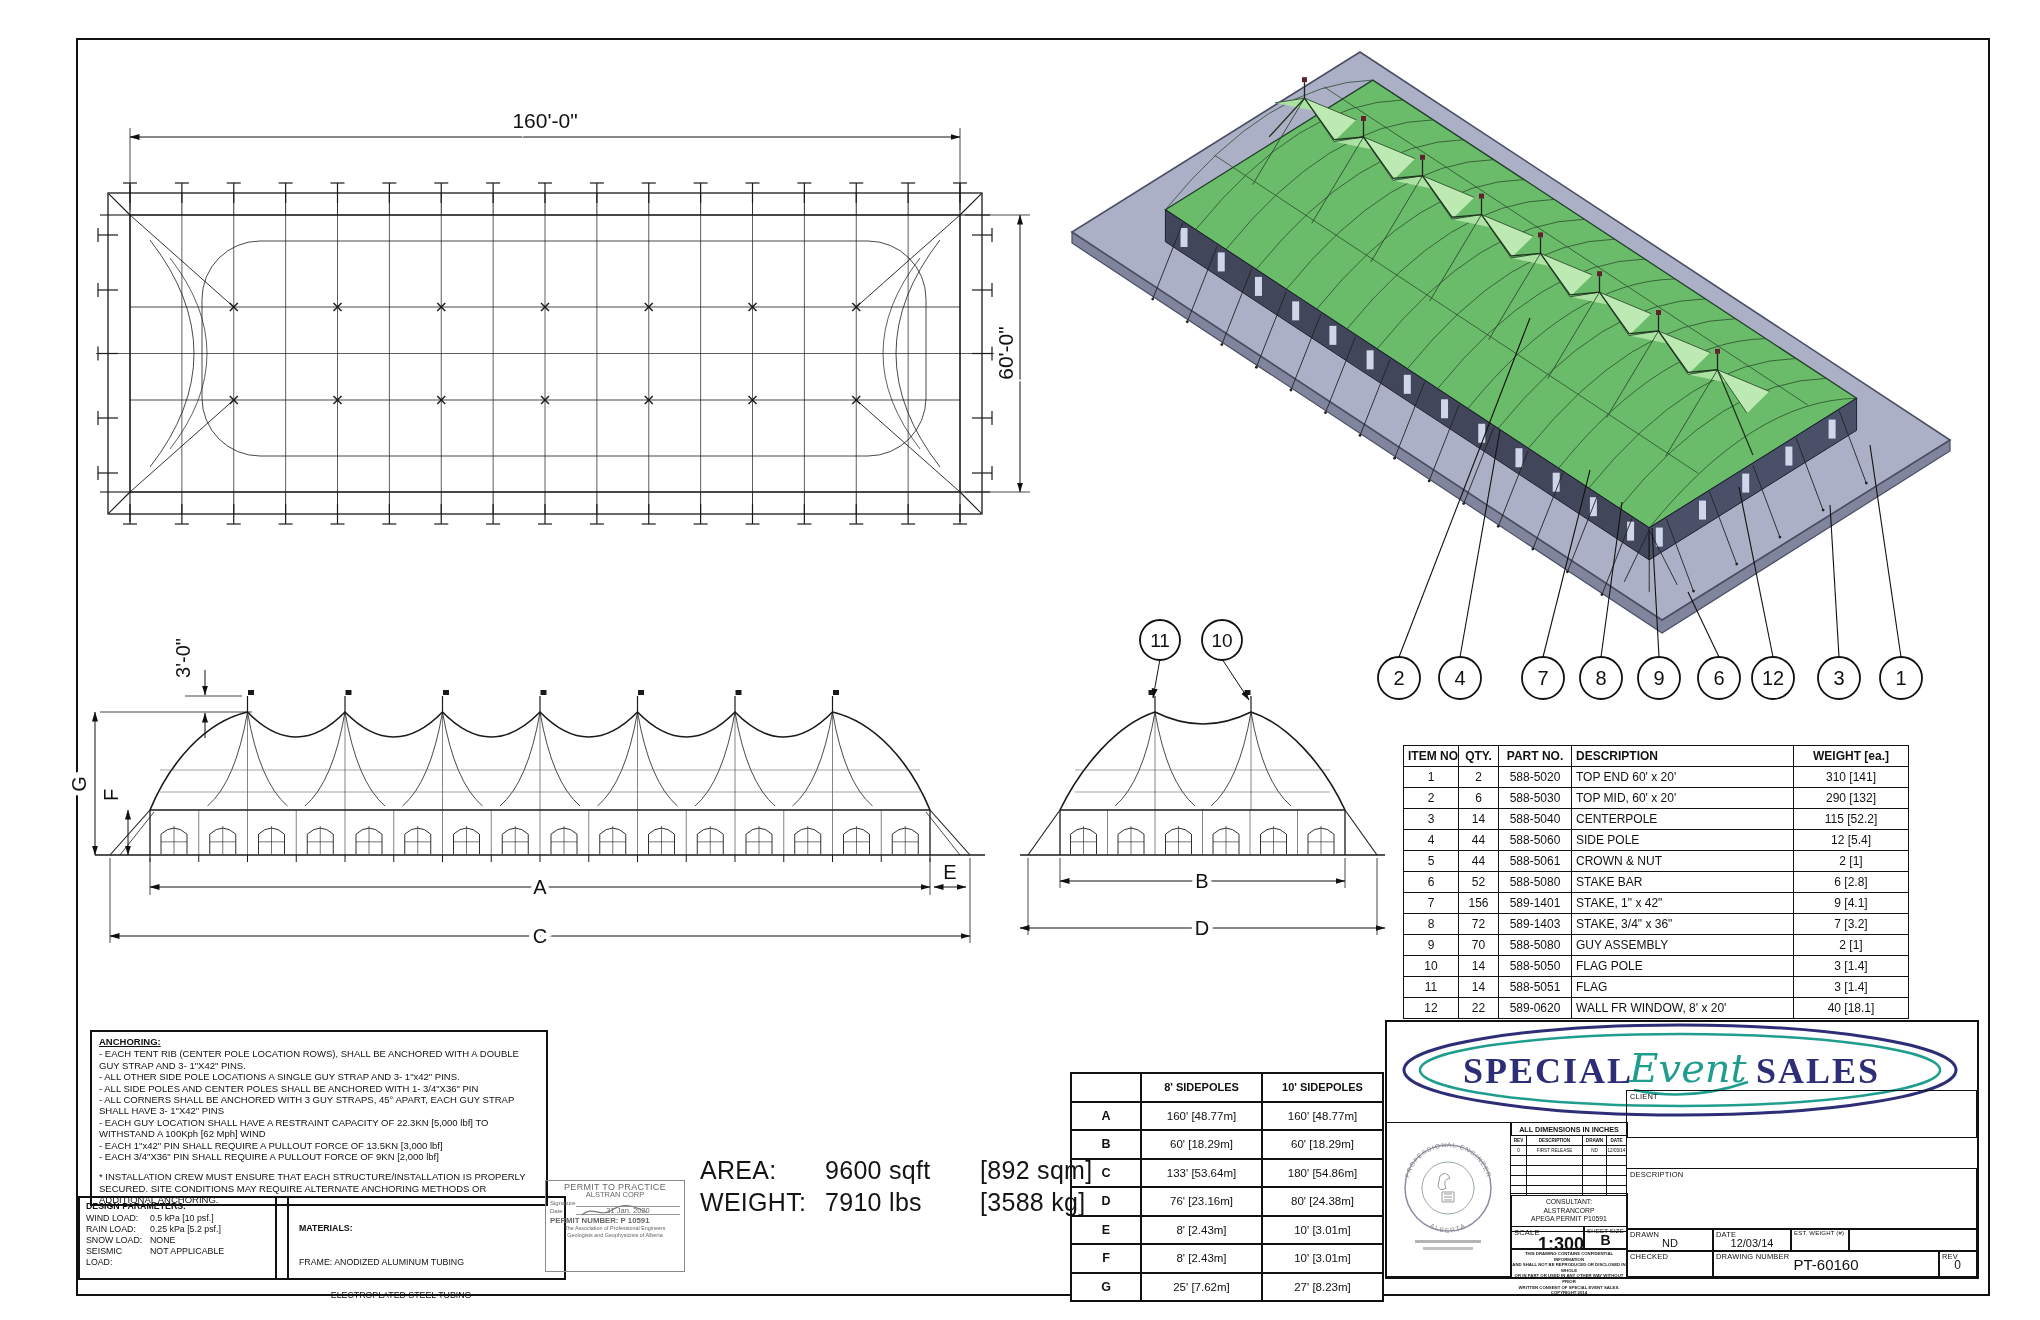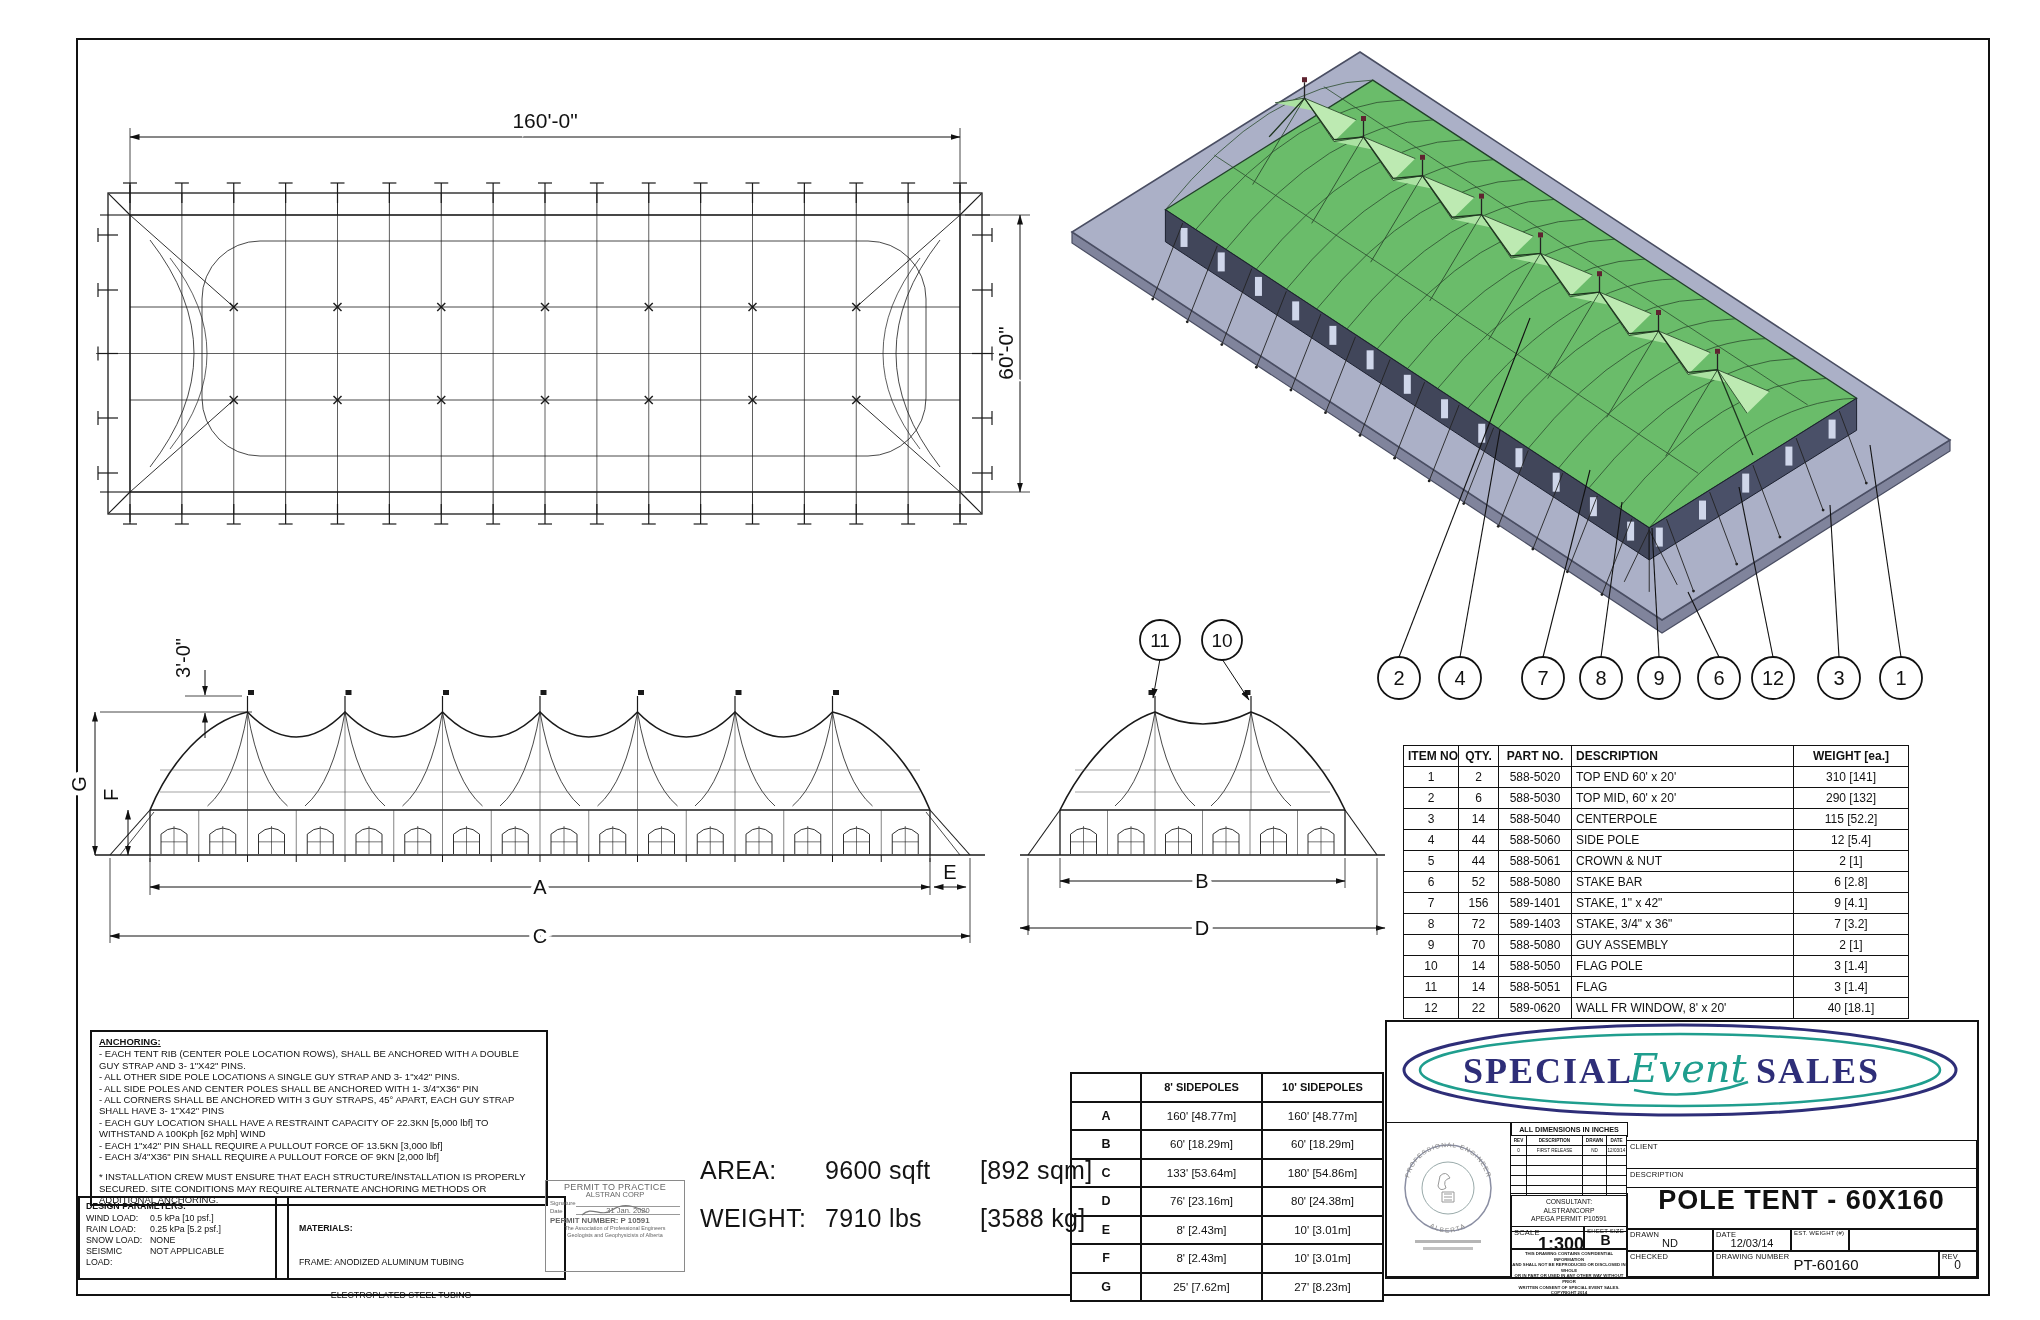--- a/index.html
+++ b/index.html
@@ -25,21 +25,21 @@
   .dims td:first-child{font-weight:bold;font-size:12.5px}
 
   .anch{left:90px;top:1030px;width:440px;height:164px;border:2px solid #111;padding:4px 7px;font-size:9.5px;line-height:11.4px}
   .anch .ttl{font-weight:bold;text-decoration:underline;margin-bottom:1px}
   .anch .note{margin-top:9px}
   .dp{left:78px;top:1196px;width:195px;height:74px;border:2px solid #111;padding:3px 6px;font-size:8.8px;line-height:11px}
   .dp .ttl,.mat .ttl{font-weight:bold;margin-bottom:1px}
   .dp .row{display:grid;grid-template-columns:64px auto}
   .mat{left:275px;top:1196px;width:243px;height:74px;border:2px solid #111;padding:3px 22px;font-size:8.8px;line-height:11px;white-space:pre-wrap}
 
-  .aw{left:700px;top:1156px;font-size:25px;color:#141414;display:grid;grid-template-columns:125px 155px auto;row-gap:19px;letter-spacing:.3px}
+  .aw{left:700px;top:1156px;font-size:25px;color:#141414;display:grid;grid-template-columns:125px 155px auto;row-gap:3px;letter-spacing:.3px}
 
   .stamp{left:545px;top:1180px;width:130px;height:84px;border:1.5px solid #8a8a8a;color:#666;font-size:6px;padding:3px 4px;line-height:7px}
   .stamp .t1{font-size:9px;font-weight:normal;text-align:center;letter-spacing:.3px}
   .stamp .t2{font-size:7.5px;text-align:center;margin-bottom:2px}
   .stamp .fld{display:grid;grid-template-columns:26px auto;align-items:end}
   .stamp .ul{border-bottom:1px solid #999;text-align:center;font-size:7.5px}
   .stamp .pn{font-size:7.8px;font-weight:bold;margin-top:2px}
   .stamp .as{font-size:5.4px;text-align:center;line-height:6px;margin-top:1px}
   .sig{position:absolute;left:34px;top:22px}
 
@@ -972,26 +972,25 @@
     <div class="lbl" style="font-size:6px">SHEET SIZE</div>
     <div style="font-size:14px;font-weight:bold;text-align:center;margin-top:-3px">B</div>
   </div>
   <div class="abs fineprint">
     <div>THIS DRAWING CONTAINS CONFIDENTIAL INFORMATION</div>
     <div>AND SHALL NOT BE REPRODUCED OR DISCLOSED IN WHOLE</div>
     <div>OR IN PART OR USED IN ANY OTHER WAY WITHOUT PRIOR</div>
     <div>WRITTEN CONSENT OF SPECIAL EVENT SALES. COPYRIGHT 2014</div>
   </div>
 
-  <div class="abs tb" style="left:1626px;top:1140px;width:349px;height:46px">
+  <div class="abs tb" style="left:1626px;top:1090px;width:349px;height:46px">
     <div class="lbl">CLIENT</div>
   </div>
   <div class="abs tb" style="left:1626px;top:1168px;width:349px;height:60px">
     <div class="lbl">DESCRIPTION</div>
-    <div class="bigdesc" style="margin-top:5px">POLE TENT - 60X160</div>
   </div>
   <div class="abs tb" style="left:1626px;top:1228px;width:86px;height:22px">
     <div class="lbl">DRAWN</div>
     <div style="font-size:11px;text-align:center;margin-top:-3px">ND</div>
   </div>
   <div class="abs tb" style="left:1712px;top:1228px;width:78px;height:22px">
     <div class="lbl">DATE</div>
     <div style="font-size:11px;text-align:center;margin-top:-3px">12/03/14</div>
   </div>
   <div class="abs tb" style="left:1790px;top:1228px;width:58px;height:22px">

